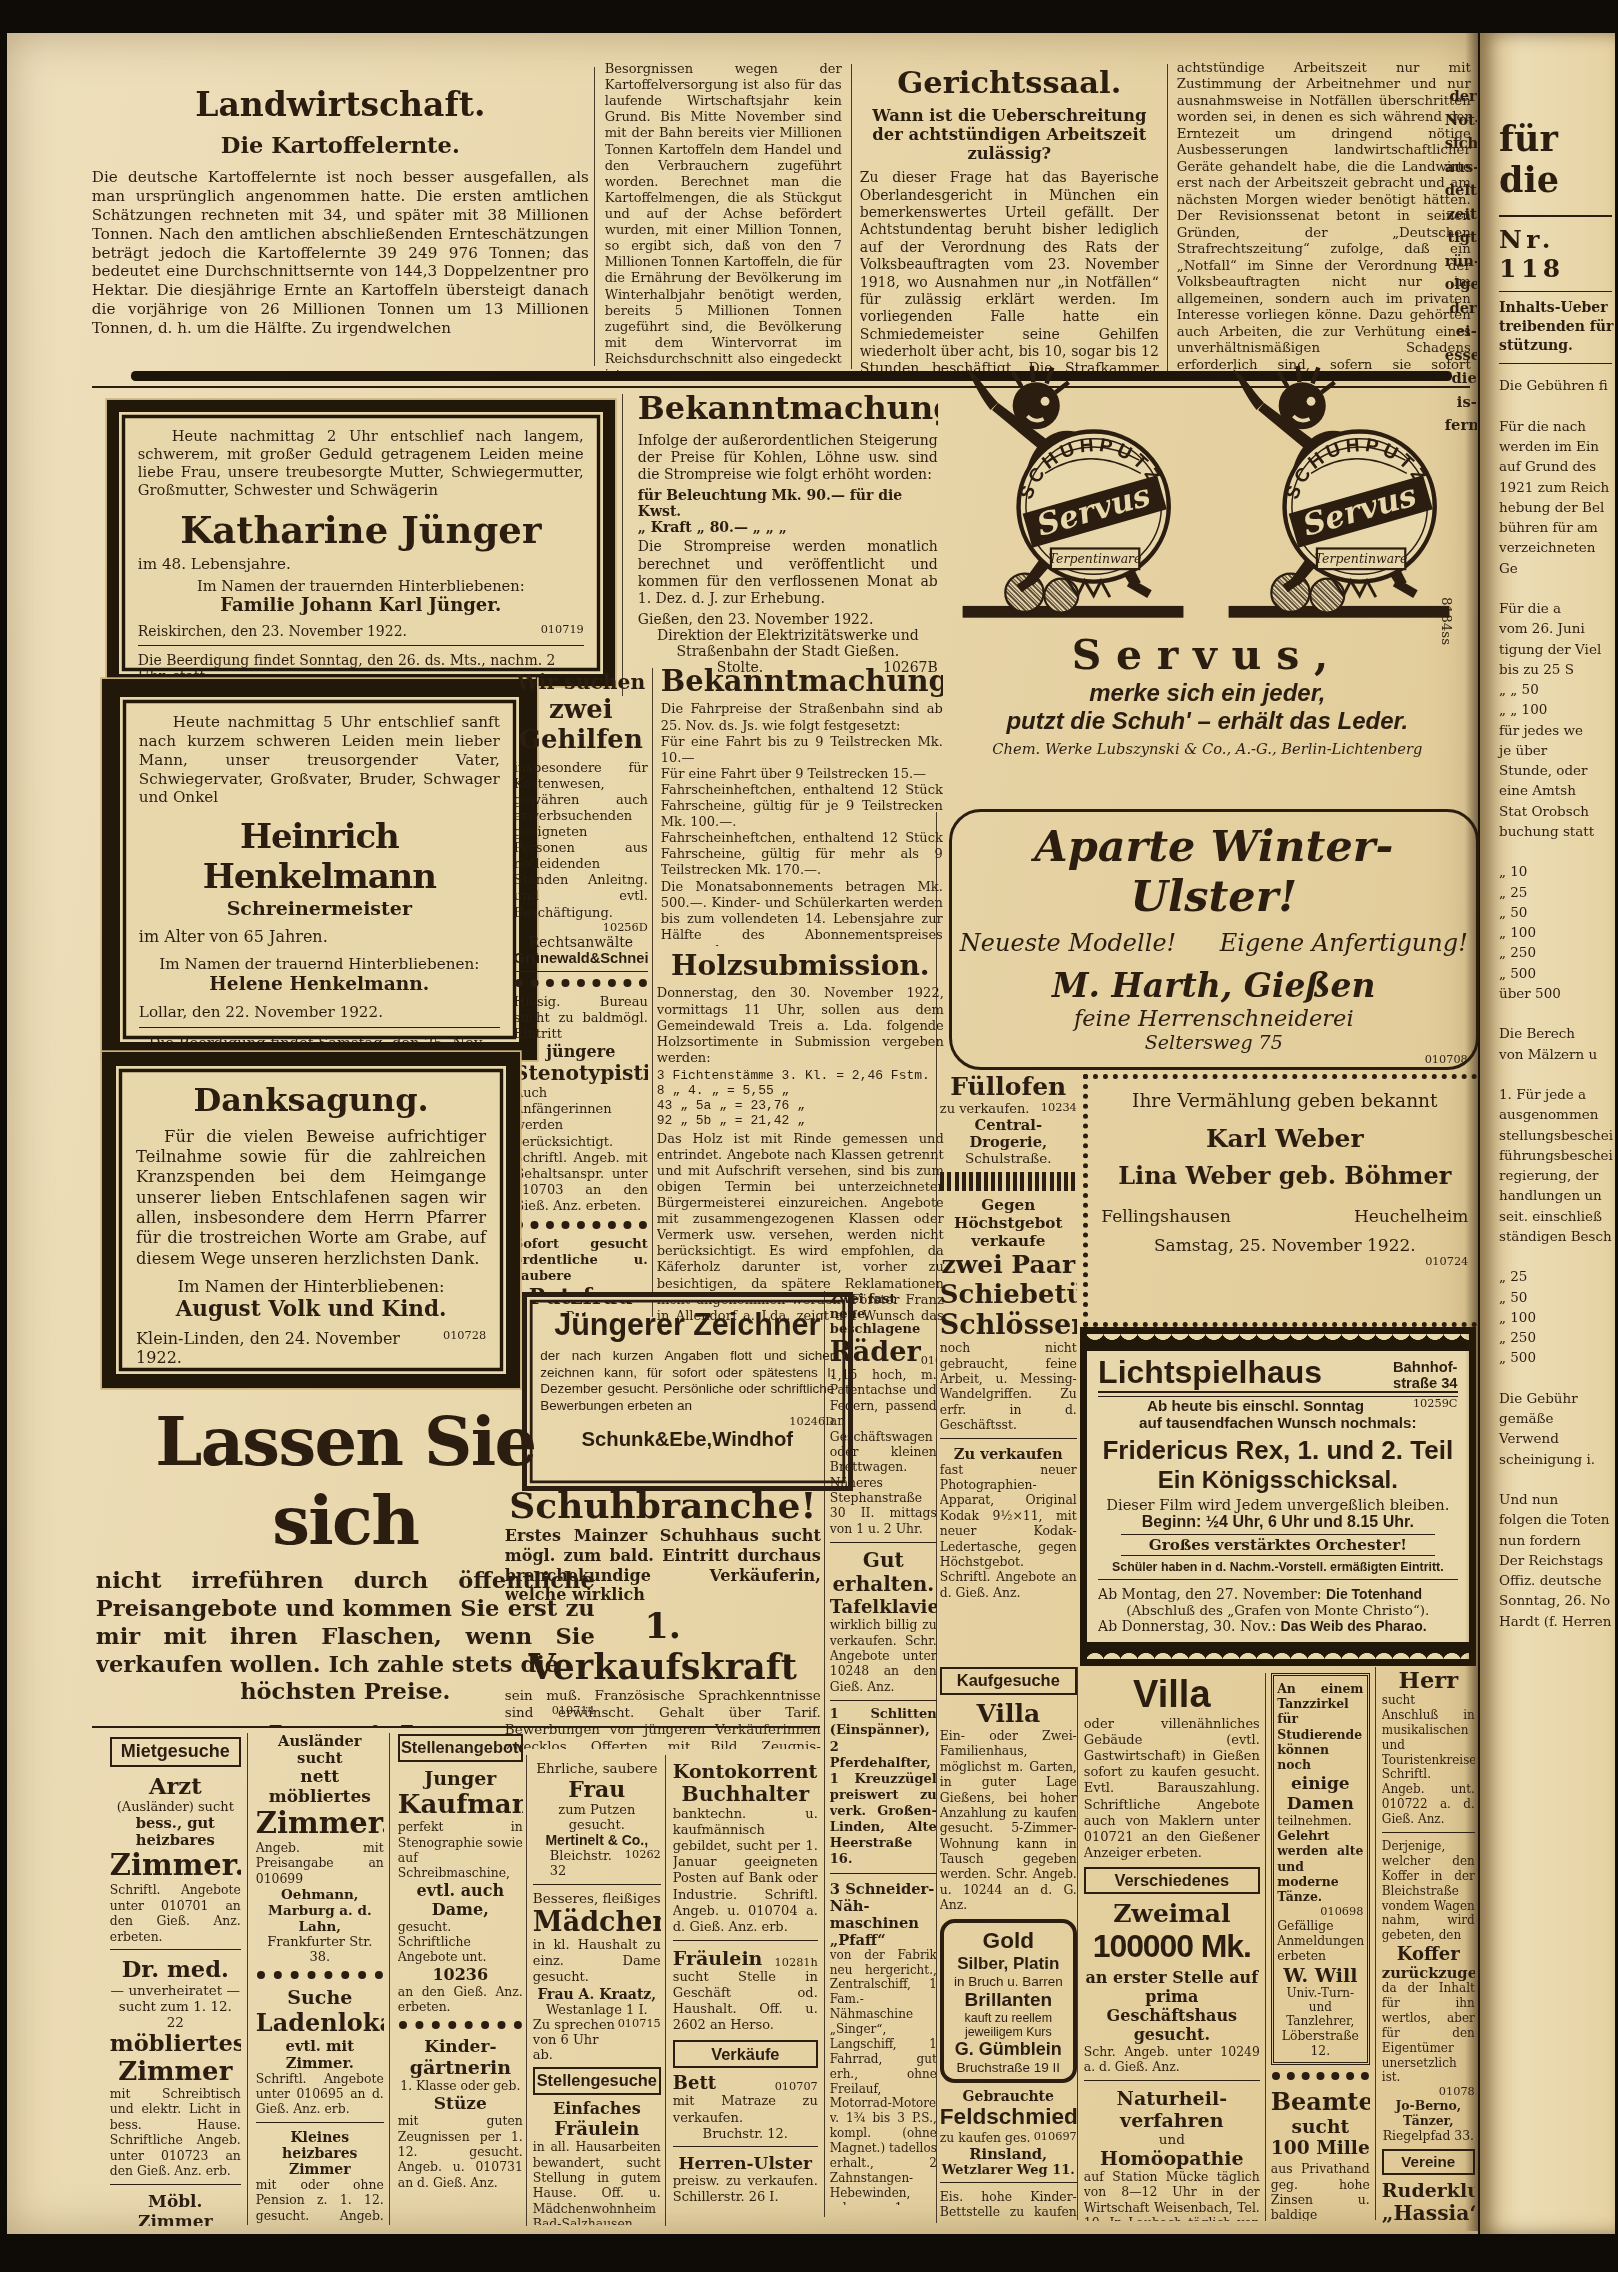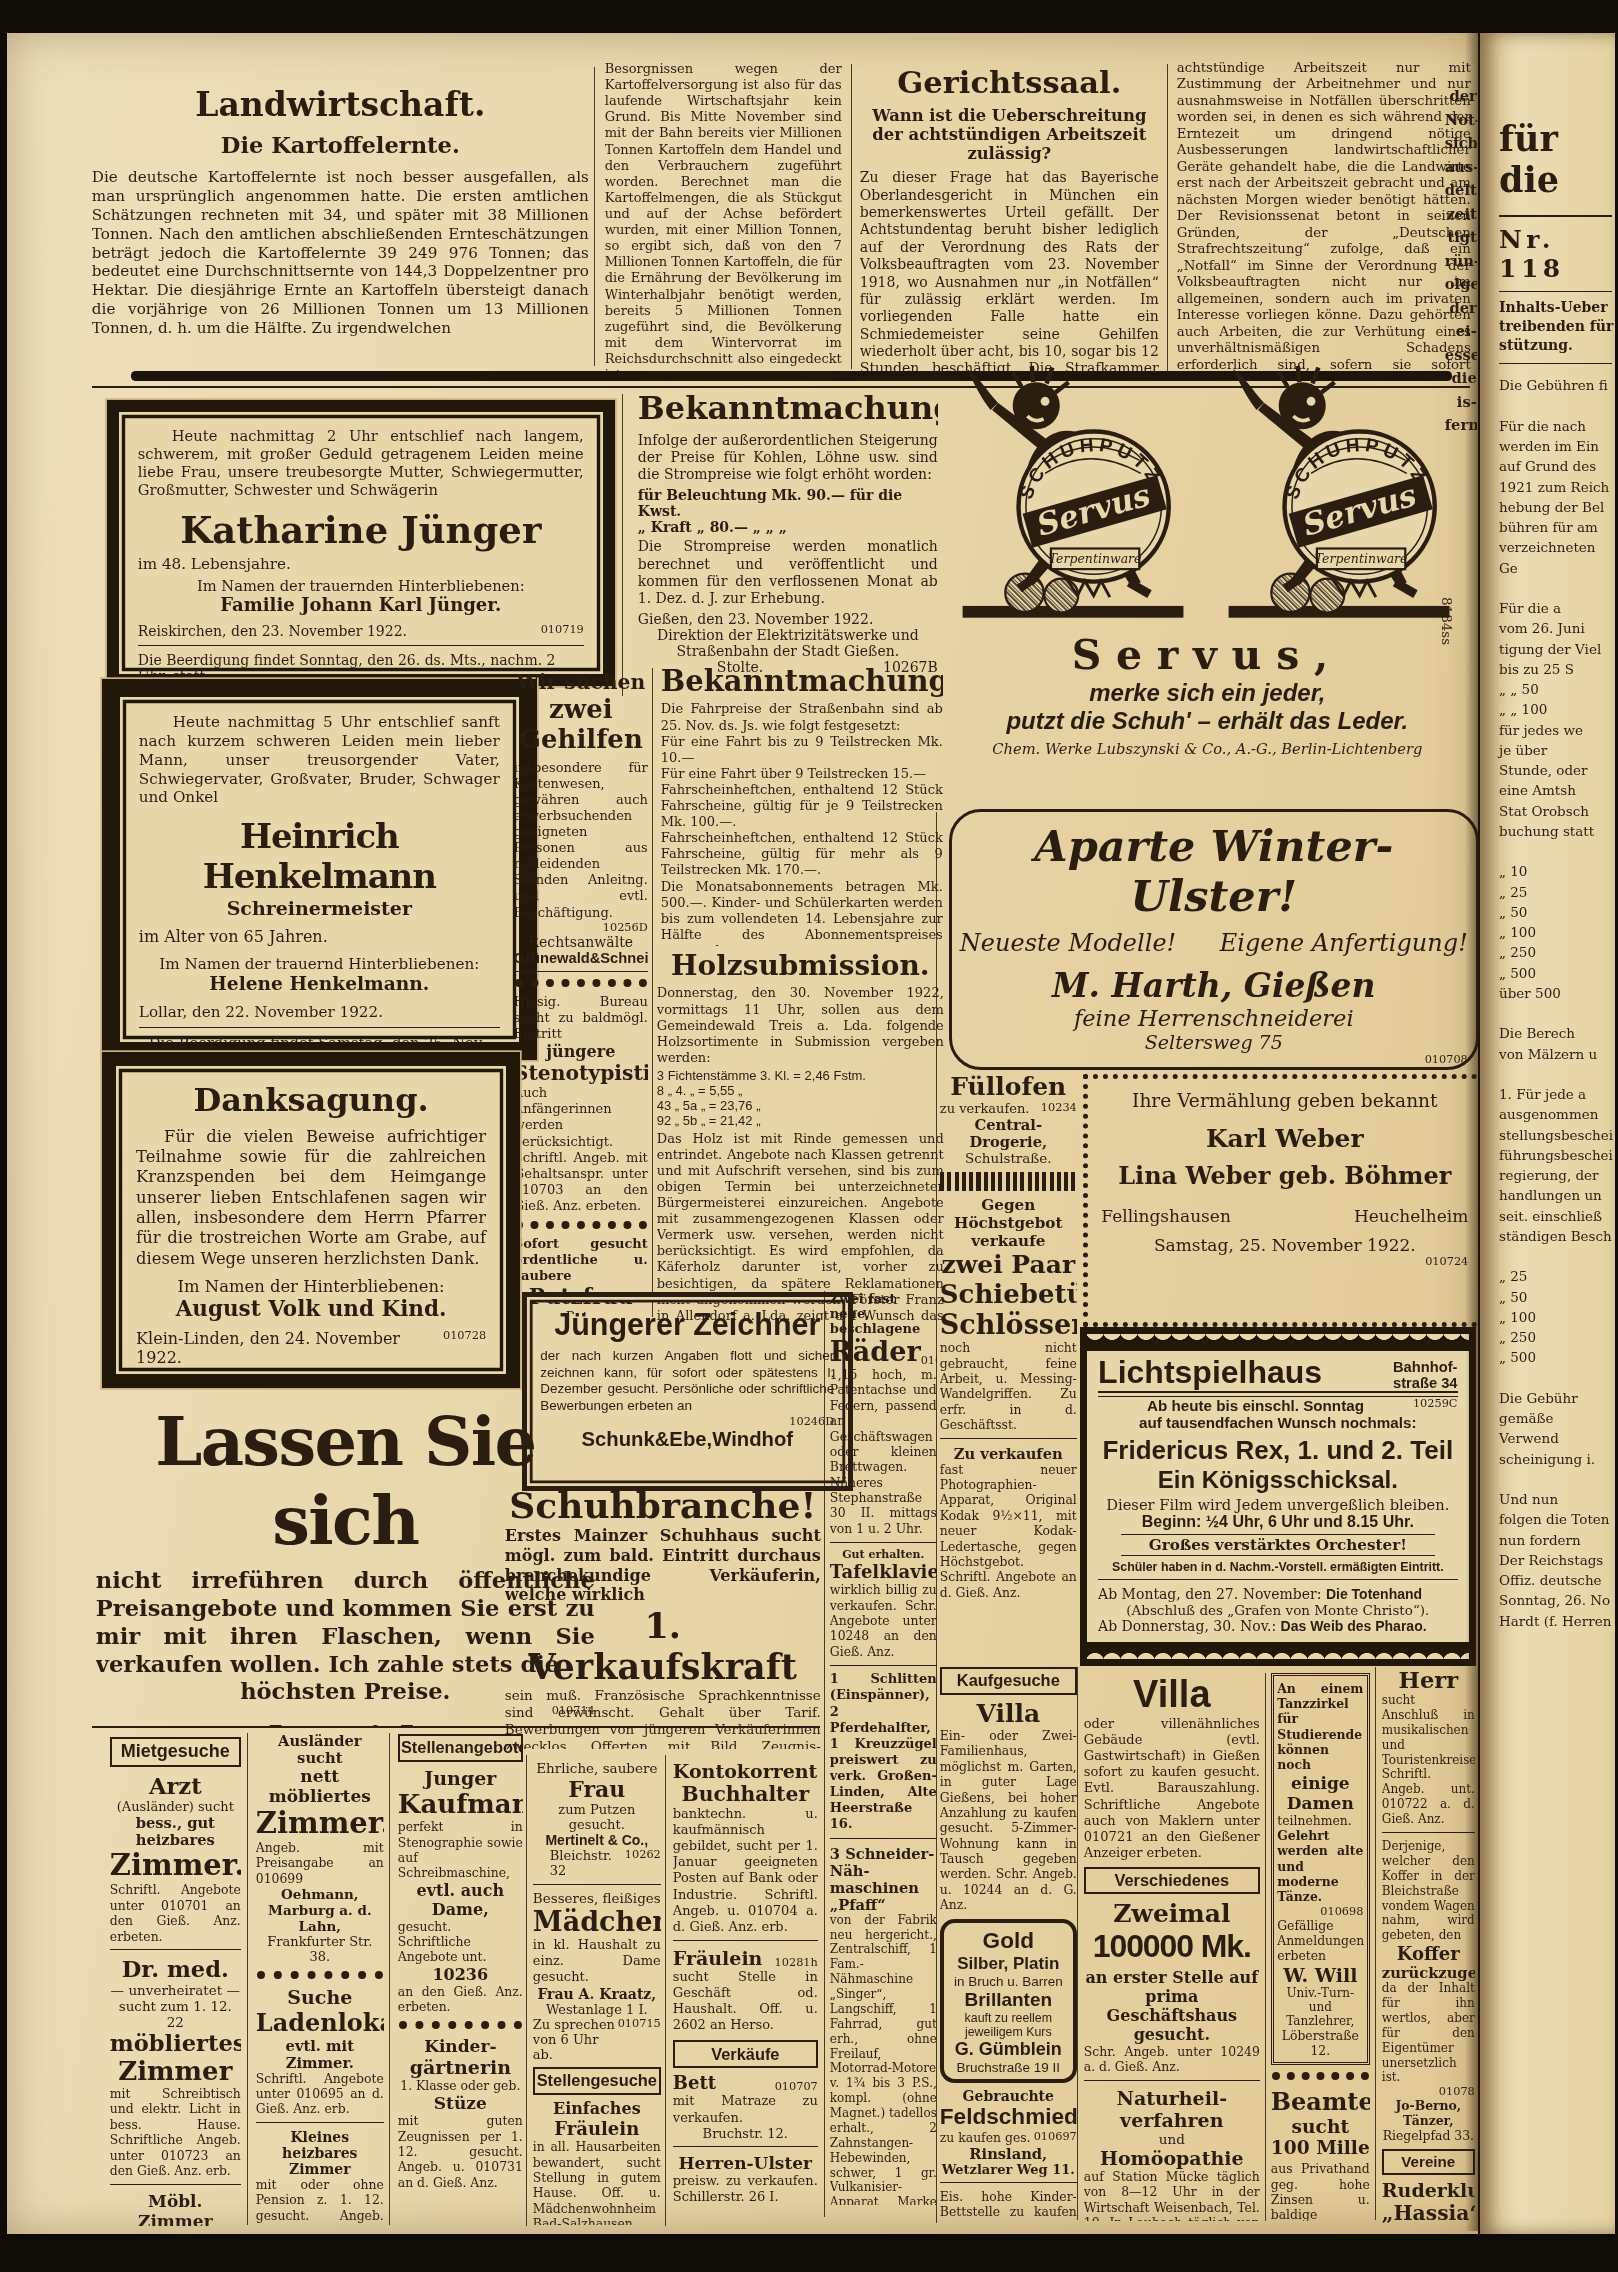--- a/index.html
+++ b/index.html
@@ -233,21 +233,21 @@
 Für eine Fahrt über 9 Teilstrecken 15.—
 Fahrscheinheftchen, enthaltend 12 Stück Fahrscheine, gültig für je 9 Teilstrecken Mk. 100.—.
 Fahrscheinheftchen, enthaltend 12 Stück Fahrscheine, gültig für mehr als 9 Teilstrecken Mk. 170.—.
 Die Monatsabonnements betragen Mk. 500.—. Kinder- und Schülerkarten werden bis zum vollendeten 14. Lebensjahre zur Hälfte des Abonnementspreises ausgegeben.</div>
 
     </div>
 
     <div class="abs ov" style="left:650px;top:916px;width:287px;height:371px">
       <div class="c frak" style="font-size:28px">Holzsubmission.</div>
       <div class="t" style="font-size:13px;margin-top:3.4px">Donnerstag, den 30. November 1922, vormittags 11 Uhr, sollen aus dem Gemeindewald Treis a. Lda. folgende Holzsortimente in Submission vergeben werden:</div>
-      <div class="pre" style="font-size:13px;font-family:Liberation Sans, sans-serif;margin:2.3px 0">3 Fichtenstämme 3. Kl. =  2,46 Fstm.
+      <div class="pre" style="font-size:13px;font-family:Liberation Mono, monospace;margin:2.3px 0">3 Fichtenstämme 3. Kl. =  2,46 Fstm.
 8        „        4.  „   =  5,55  „
 43       „        5a  „   = 23,76  „
 92       „        5b  „   = 21,42  „</div>
       <div class="t" style="font-size:13px">Das Holz ist mit Rinde gemessen und entrindet. Angebote nach Klassen getrennt und mit Aufschrift versehen, sind bis zum obigen Termin bei unterzeichneter Bürgermeisterei einzureichen. Angebote mit zusammengezogenen Klassen oder Vermerk usw. versehen, werden nicht berücksichtigt. Es wird empfohlen, da Käferholz darunter ist, vorher zu besichtigen, da spätere Reklamationen nicht angenommen werden. Förster Franz in Allendorf a. Lda. zeigt auf Wunsch das Holz vor.</div>
 
     </div>
 
     <div class="abs ov" style="left:942px;top:776px;width:508px;height:237px;border:3.4px solid var(--ink);border-radius:32px;padding:9px 8px">
       <div class="c b i" style="font-size:43px">Aparte Winter-Ulster!</div>
       <div style="display:flex;justify-content:space-between;font-size:24px;margin-top:8px" class="i">
@@ -345,21 +345,21 @@
     </div>
 
     <div class="abs ov" style="left:823px;top:1258px;width:107px;height:914px">
       <div class="b" style="font-size:13px">Zwei fast neue, beschlagene</div>
       <div style="display:flex;justify-content:space-between;align-items:flex-end">
         <span class="frak" style="font-size:27px">Räder</span>
         <span class="smref">010603</span>
       </div>
       <div class="t" style="font-size:12.4px">1,15 hoch, m. Patentachse und Federn, passend an Geschäftswagen oder kleinen Brettwagen. Näheres Stephanstraße 30 II. mittags von 1 u. 2 Uhr.</div>
       <div class="sep"></div>
-      <div class="c frak" style="font-size:11px">Gut erhalten.</div>
+      <div class="c frak" style="font-size:20px">Gut erhalten.</div>
       <div class="c frak" style="font-size:18px">Tafelklavier</div>
       <div class="t" style="font-size:12.4px">wirklich billig zu verkaufen. Schr. Angebote unter 10248 an den Gieß. Anz.</div>
       <div class="sep"></div>
       <div class="t b" style="font-size:13px">1 Schlitten (Einspänner), 2 Pferdehalfter, 1 Kreuzzügel preiswert zu verk. Großen-Linden, Alte Heerstraße 16.</div>
       <div class="sep"></div>
       <div class="b" style="font-size:14.7px">3 Schneider-Näh­maschinen „Pfaff“</div>
       <div class="t" style="font-size:12px">von der Fabrik neu hergericht., Zentralschiff, 1 Fam.-Nähmaschine „Singer“, Langschiff, 1 Fahrrad, gut erh., ohne Freilauf, Motorrad-Motore v. 1¾ bis 3 P.S., kompl. (ohne Magnet.) tadellos erhalt., 2 Zahnstangen-Hebewinden, schwer, 1 gr. Vulkanisier-Apparat, Marke Darop, mit 2 Mulden, 2 u. 3 Vol. Bosch-Zündkerzen, gebrauchsfähig, äußerst preiswert zu verkaufen.</div>
 
     </div>
     <div class="vr" style="left:817px;top:1258px;height:926px"></div>

